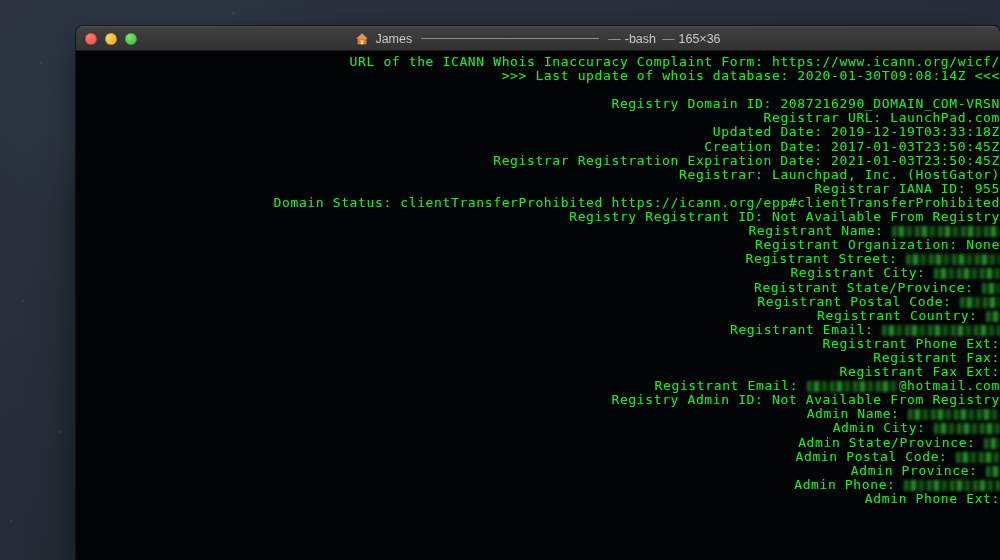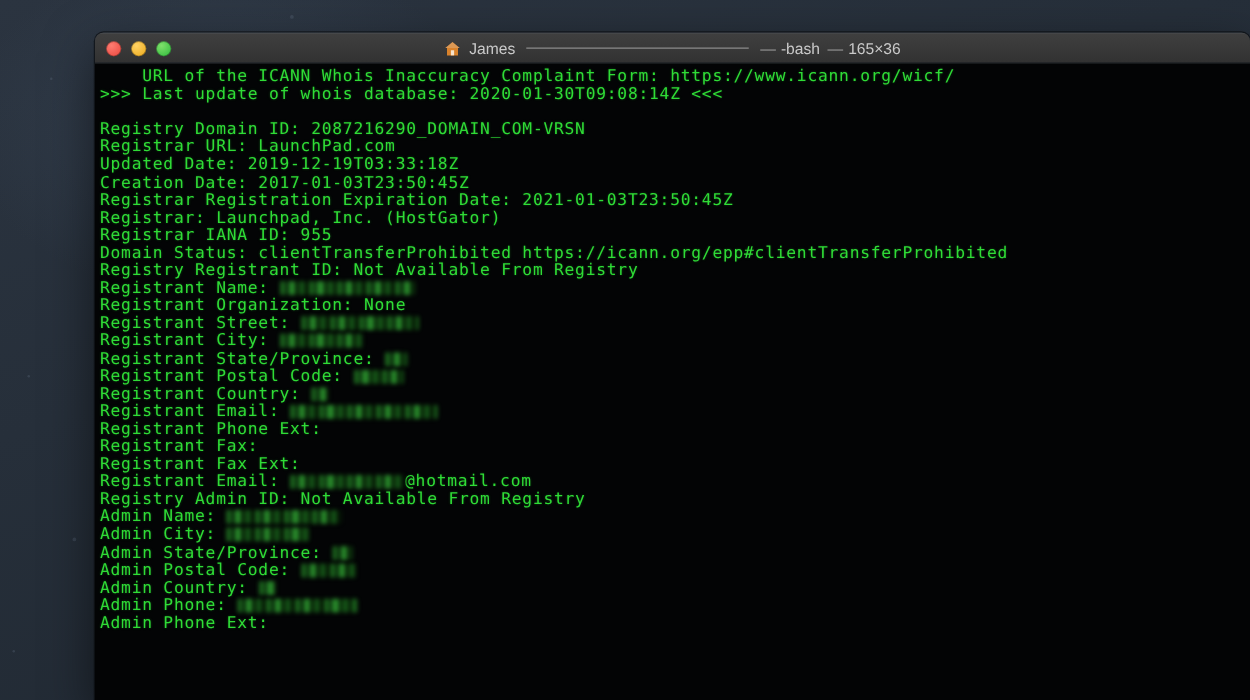--- a/index.html
+++ b/index.html
@@ -35,20 +35,21 @@
   
   #terminal-window {
     position: absolute;
     left: 76px;
     top: 26px;
     width: 924px;
     height: 534px;
     border-radius: 7px 7px 0 0;
     overflow: hidden;
     box-shadow: 0 14px 40px rgba(0,0,0,0.55), 0 0 0 1px rgba(0,0,0,0.5);
+    text-align: right;
   }
 
   #titlebar {
     position: relative;
     height: 23px;
     background: linear-gradient(#3f3f3f, #323232);
     border-bottom: 1px solid #1b1b1b;
     border-top: 1px solid #4e4e4e;
     display: flex;
     align-items: center;
@@ -191,18 +192,18 @@
       <div class="line"><span>Registrant Email: </span><span class="redact" style="width: 118px;"></span></div>
       <div class="line">Registrant Phone Ext:</div>
       <div class="line">Registrant Fax:</div>
       <div class="line">Registrant Fax Ext:</div>
       <div class="line"><span>Registrant Email: </span><span class="redact" style="width: 92px;"></span><span>@hotmail.com</span></div>
       <div class="line">Registry Admin ID: Not Available From Registry</div>
       <div class="line"><span>Admin Name: </span><span class="redact" style="width: 92px;"></span></div>
       <div class="line"><span>Admin City: </span><span class="redact" style="width: 66px;"></span></div>
       <div class="line"><span>Admin State/Province: </span><span class="redact" style="width: 16px;"></span></div>
       <div class="line"><span>Admin Postal Code: </span><span class="redact" style="width: 44px;"></span></div>
-      <div class="line"><span>Admin Country: </span><span class="redact" style="width: 14px;"></span></div>
+      <div class="line"><span>Admin Province: </span><span class="redact" style="width: 14px;"></span></div>
       <div class="line"><span>Admin Phone: </span><span class="redact" style="width: 96px;"></span></div>
       <div class="line">Admin Phone Ext:</div>
     </div>
 
 </div>
 
 </body></html>

